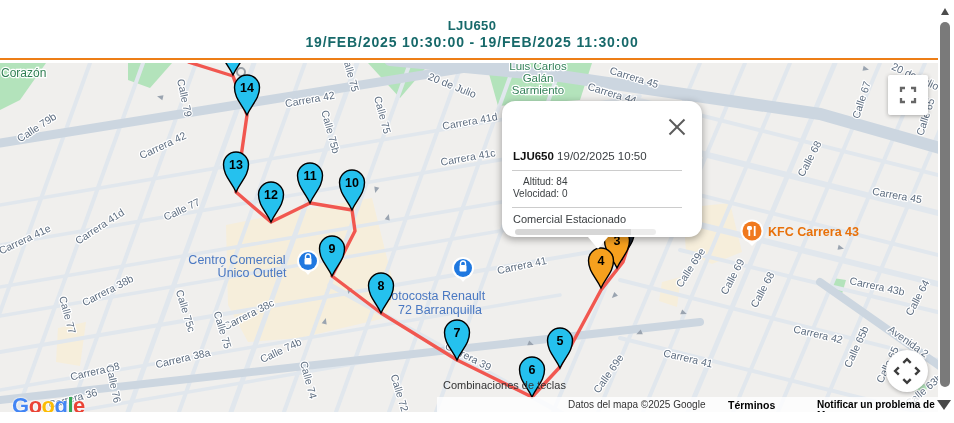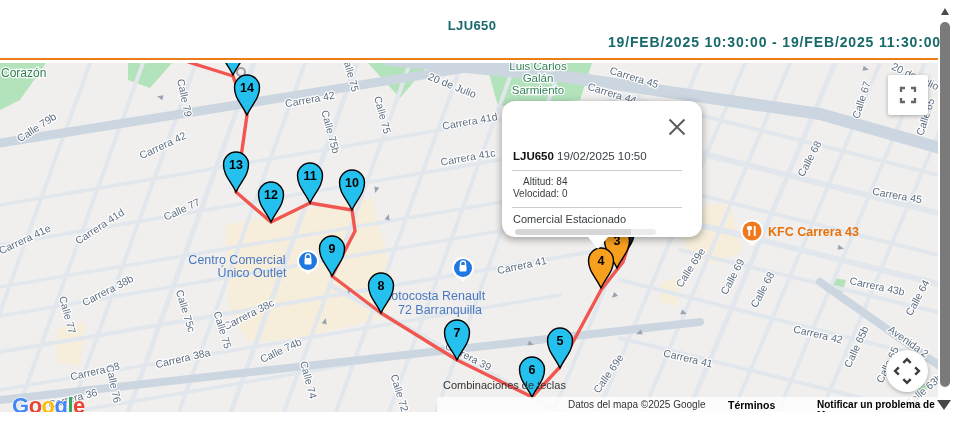--- a/index.html
+++ b/index.html
@@ -4,21 +4,21 @@
 <style>
   html,body{margin:0;padding:0;background:#fff;}
   body{width:954px;height:423px;overflow:hidden;font-family:"Liberation Sans",sans-serif;position:relative;}
   .abs{position:absolute;}
 </style>
 </head>
 <body>
 
 <div class="abs" style="left:3px;top:18px;width:938px;text-align:center;font-size:13px;font-weight:bold;color:#17696a;letter-spacing:.4px;">LJU650</div>
 
-<div class="abs" style="left:3px;top:34px;width:938px;text-align:right;font-size:14px;font-weight:bold;color:#17696a;letter-spacing:.85px;">19/FEB/2025 10:30:00 - 19/FEB/2025 11:30:00</div>
+<div class="abs" style="left:3px;top:34px;width:938px;text-align:center;font-size:14px;font-weight:bold;color:#17696a;letter-spacing:.85px;">19/FEB/2025 10:30:00 - 19/FEB/2025 11:30:00</div>
 
 <div class="abs" style="left:0;top:58px;width:938px;height:2px;background:#ed7e17;"></div>
 
 <div class="abs" id="map" style="left:0;top:63px;width:938px;height:349px;overflow:hidden;background:#f0efed;">
 <svg width="938" height="349" viewBox="0 63 938 349" xmlns="http://www.w3.org/2000/svg" style="position:absolute;left:0;top:0;">
 
   <rect x="0" y="63" width="938" height="349" fill="#f0efed"></rect>
   <g id="landuse">
 
     <path d="M226,225 L300,210 L372,198 L395,290 L385,318 L300,338 L248,342 L228,305 Z" fill="#f6eedb"></path>

